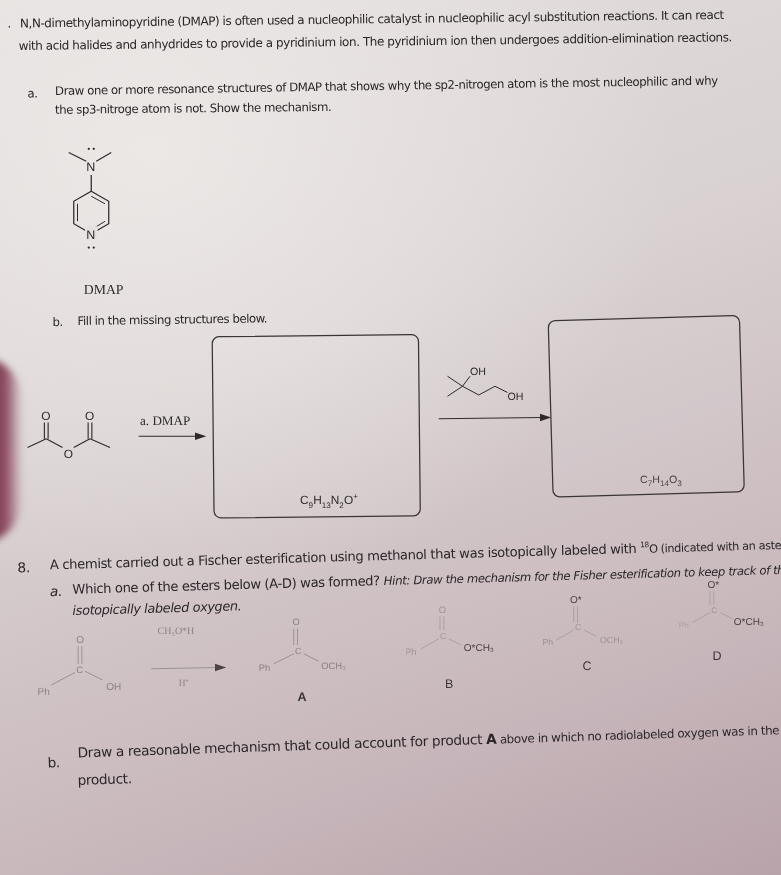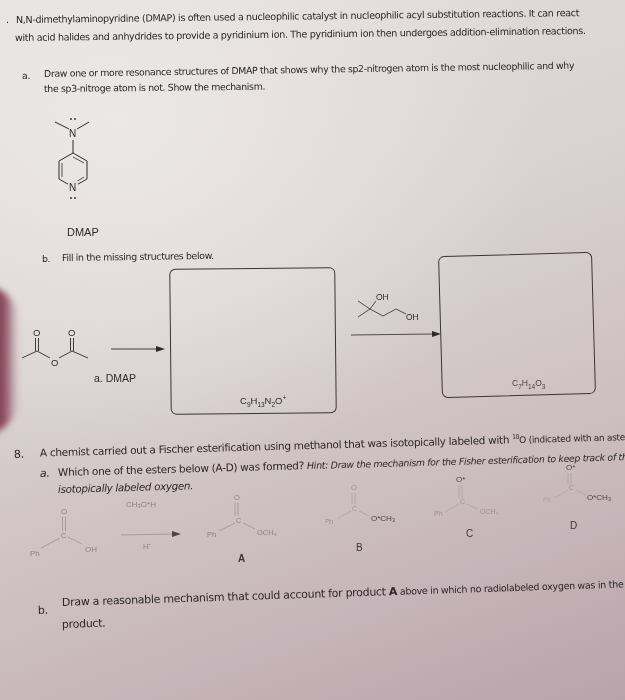--- a/index.html
+++ b/index.html
@@ -11,21 +11,21 @@
         radial-gradient(ellipse 420px 360px at 120px 120px, #ece8e6 0%, rgba(236,232,230,0) 100%),
         linear-gradient(160deg, #e4e0df 0%, #d9d1d2 40%, #c9b9bd 75%, #b8a3aa 100%);
     }
     .page { position: absolute; inset: 0; }
     .abs { position: absolute; white-space: nowrap; }
     .intro { font-size: 9.6px; letter-spacing: -0.35px; color: #2b2729; transform: rotate(-0.7deg); transform-origin: left center; }
     .q { font-size: 9.4px; letter-spacing: -0.35px; color: #2b2729; }
     .q8 { font-size: 11px; letter-spacing: -0.3px; color: #2b2729; transform: rotate(-1.6deg); transform-origin: left center; }
     .qb { font-size: 11px; letter-spacing: -0.3px; color: #2b2729; transform: rotate(-1.9deg); transform-origin: left center; }
     .italic { font-style: italic; }
-    .arial { font-family: Liberation Sans, sans-serif; text-align: center; }
+    .arial { font-family: Liberation Serif, serif; text-align: center; }
     .thumb {
       position: absolute; left: -18px; top: 285px; width: 36px; height: 150px;
       border-radius: 0 40px 40px 0;
       background: linear-gradient(90deg, #6e2d43 0%, #8c4a60 60%, rgba(160,100,120,0) 100%);
       filter: blur(3px);
     }
     .box {
       position: absolute; border: 1.4px solid #3a3536; border-radius: 6px;
       background: rgba(255,255,255,0.04);
     }
@@ -77,21 +77,21 @@
     <line x1="20.5" y1="13" x2="20.5" y2="26" stroke="#2e2a2c" stroke-width="0.9"></line>
     <line x1="52.5" y1="13" x2="52.5" y2="26" stroke="#2e2a2c" stroke-width="0.9"></line>
     <line x1="55.5" y1="13" x2="55.5" y2="26" stroke="#2e2a2c" stroke-width="0.9"></line>
     <line x1="4" y1="33" x2="19" y2="26" stroke="#2e2a2c" stroke-width="0.9"></line>
     <line x1="19" y1="26" x2="32" y2="33" stroke="#2e2a2c" stroke-width="0.9"></line>
     <text x="33" y="41" font-size="9.5" fill="#2e2a2c">O</text>
     <line x1="41" y1="33" x2="54" y2="26" stroke="#2e2a2c" stroke-width="0.9"></line>
     <line x1="54" y1="26" x2="70" y2="33" stroke="#2e2a2c" stroke-width="0.9"></line>
   </svg>
 
-  <div class="abs arial" style="left:94px; top:332px; font-size:10.5px;margin-top:40px;">a. DMAP</div>
+  <div class="abs arial" style="left:112px; top:332px; font-size:10.5px;">a. DMAP</div>
   <svg class="abs" style="left:110px; top:344px;" width="56" height="10" viewBox="0 0 56 10">
     <line x1="1" y1="5" x2="48" y2="5" stroke="#2e2a2c" stroke-width="0.9"></line>
     <polygon points="46,2 55,5 46,8" fill="#2e2a2c"></polygon>
   </svg>
 
   <div class="box" style="left:170px; top:268px; width:164px; height:144px; transform:rotate(-0.6deg);"></div>
   <div class="formula" style="left:240px; top:394px;"><span>C</span><sub>9</sub><span>H</span><sub>13</sub><span>N</span><sub>2</sub><span>O</span><sup>+</sup></div>
 
   <svg class="abs" style="left:356px; top:290px;" width="84" height="40" viewBox="0 0 84 40">
     <text x="20" y="10" font-size="8.5" fill="#2e2a2c">OH</text>

